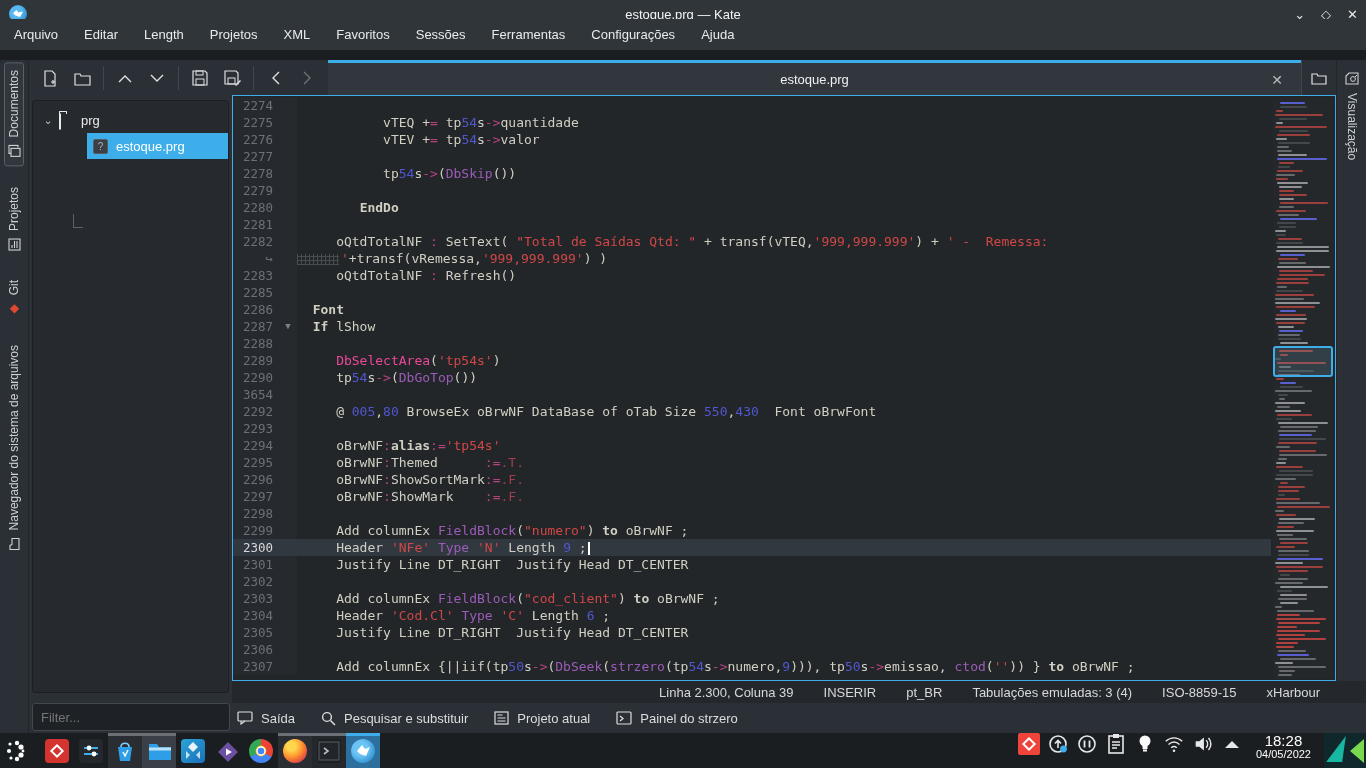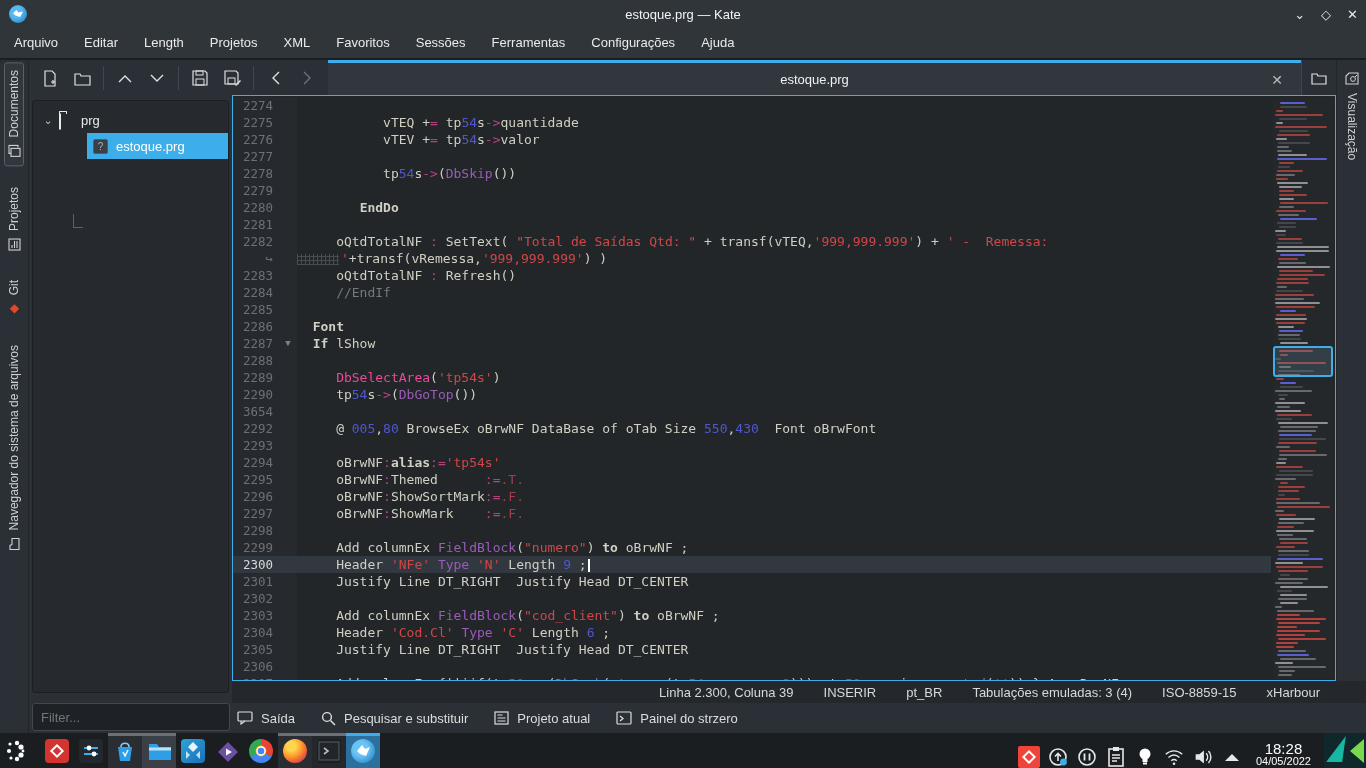--- a/index.html
+++ b/index.html
@@ -10,21 +10,21 @@
   
   .titlebar { position:absolute; left:0; top:0; width:1366px; height:29px; background:#30353a; display:flex; align-items:center; }
   .kate-logo { position:absolute; left:9px; top:5px; width:18px; height:18px; border-radius:50%;
     background:radial-gradient(circle at 40% 40%, #59b9f0 0 35%, #1d80c3 90%); }
   .kate-logo:before { content:""; position:absolute; left:4px; top:5px; width:10px; height:7px; background:#fff;
     clip-path:polygon(0 45%, 35% 0, 55% 35%, 100% 20%, 70% 100%, 25% 80%); }
   .win-title { width:100%; text-align:center; font-size:13px; color:#f2f3f4; }
   .win-controls { position:absolute; right:8px; top:0; height:29px; display:flex; align-items:center; gap:16px; color:#e6e7e8; font-size:13px; }
   .win-controls span { cursor:default; }
 
-  .menubar { position:absolute; left:0; top:27px; width:1366px; height:31px; background:#30353a; display:flex; align-items:center; padding-left:14px; gap:26px; }
+  .menubar { position:absolute; left:0; top:19px; width:1366px; height:31px; background:#30353a; display:flex; align-items:center; padding-left:14px; gap:26px; }
   .menubar .mi { font-size:13px; color:#e9eaeb; }
 
   
   .toprow { position:absolute; left:29px; top:60px; width:1337px; height:36px; background:#2b3036; display:flex; align-items:stretch; }
   .tbgroup { display:flex; align-items:center; gap:10px; padding:0 10px; }
   .tbsep { width:1px; height:24px; background:#40464c; align-self:center; }
   .tbtn { width:22px; height:22px; display:flex; align-items:center; justify-content:center; }
   .tbtn svg { display:block; }
   .tabbar { flex:1; position:relative; display:flex; background:#282d32; }
   .tab { flex:1; position:relative; background:#31373d; border-top:3px solid #3daee9; display:flex; align-items:center; justify-content:center; font-size:13px; color:#eff0f1; }
@@ -88,21 +88,21 @@
 
   
   .taskbar { position:absolute; left:0; top:733px; width:1366px; height:35px; background:#1b1e21; display:flex; align-items:center; }
   .launcher { width:30px; height:30px; margin-left:2px; display:flex; align-items:center; justify-content:center; }
   .tile { width:34px; height:35px; display:flex; align-items:center; justify-content:center; position:relative; }
   .tile.run { background:#2a2e32; }
   .tile.run:before { content:""; position:absolute; top:0; left:0; right:0; height:3px; background:#6a7075; }
   .tile.active { background:#2d6f9d; }
   .tile.active:before { content:""; position:absolute; top:0; left:0; right:0; height:3px; background:#3daee9; }
   .appicon { width:24px; height:24px; border-radius:4px; position:relative; }
-  .tray { position:absolute; right:0; top:0; height:35px; display:flex; align-items:flex-end; gap:7px; padding-right:0; }
+  .tray { position:absolute; right:0; top:0; height:35px; display:flex; align-items:flex-start; gap:7px; padding-right:0; }
   .trayicon { width:22px; height:22px; display:flex; align-items:center; justify-content:center; }
   .clock { text-align:center; color:#fcfcfc; line-height:1.05; margin:0 6px; }
   .clock .t { font-size:15px; } .clock .d { font-size:11px; }
   .corner { width:42px; height:35px; background:#10272b; position:relative; overflow:hidden; }
   .corner:before { content:""; position:absolute; left:4px; top:3px; border-left:16px solid transparent; border-bottom:26px solid #16b8a2; transform:skewX(-8deg); }
   .corner:after { content:""; position:absolute; right:2px; top:6px; border-top:12px solid transparent; border-bottom:12px solid transparent; border-right:14px solid #7ad84f; }
 </style>
 </head>
 <body>
 
@@ -274,21 +274,20 @@
         <div class="crow"><span class="ln">2275</span><span class="fold"></span><span class="ctext"><span class="tk-n">           vTEQ +</span><span class="tk-o">=</span><span class="tk-n"> tp</span><span class="tk-d">54</span><span class="tk-n">s</span><span class="tk-o">-&gt;</span><span class="tk-n">quantidade</span></span></div>
         <div class="crow"><span class="ln">2276</span><span class="fold"></span><span class="ctext"><span class="tk-n">           vTEV +</span><span class="tk-o">=</span><span class="tk-n"> tp</span><span class="tk-d">54</span><span class="tk-n">s</span><span class="tk-o">-&gt;</span><span class="tk-n">valor</span></span></div>
         <div class="crow"><span class="ln">2277</span><span class="fold"></span><span class="ctext"></span></div>
         <div class="crow"><span class="ln">2278</span><span class="fold"></span><span class="ctext"><span class="tk-n">           tp</span><span class="tk-d">54</span><span class="tk-n">s</span><span class="tk-o">-&gt;</span><span class="tk-n">(</span><span class="tk-f">DbSkip</span><span class="tk-n">())</span></span></div>
         <div class="crow"><span class="ln">2279</span><span class="fold"></span><span class="ctext"></span></div>
         <div class="crow"><span class="ln">2280</span><span class="fold"></span><span class="ctext"><span class="tk-n">        </span><span class="tk-k">EndDo</span></span></div>
         <div class="crow"><span class="ln">2281</span><span class="fold"></span><span class="ctext"></span></div>
         <div class="crow"><span class="ln">2282</span><span class="fold"></span><span class="ctext"><span class="tk-n">     oQtdTotalNF </span><span class="tk-o">:</span><span class="tk-n"> SetText( </span><span class="tk-s">"Total de Saídas Qtd: "</span><span class="tk-n"> + transf(vTEQ,</span><span class="tk-s">'999,999.999'</span><span class="tk-n">) + </span><span class="tk-s">' -  Remessa: </span></span></div>
         <div class="crow"><span class="ln">↪</span><span class="fold"></span><span class="ctext"><span class="tk-w"></span><span class="tk-s">'</span><span class="tk-n">+transf(vRemessa,</span><span class="tk-s">'999,999.999'</span><span class="tk-n">) )</span></span></div>
         <div class="crow"><span class="ln">2283</span><span class="fold"></span><span class="ctext"><span class="tk-n">     oQtdTotalNF </span><span class="tk-o">:</span><span class="tk-n"> Refresh()</span></span></div>
-        <div class="crow"><span class="ln">2284</span><span class="fold"></span><span class="ctext"><span class="tk-n">     </span><span class="tk-c">//EndIf</span></span></div>
         <div class="crow"><span class="ln">2285</span><span class="fold"></span><span class="ctext"></span></div>
         <div class="crow"><span class="ln">2286</span><span class="fold"></span><span class="ctext"><span class="tk-n">  </span><span class="tk-k">Font</span></span></div>
         <div class="crow"><span class="ln">2287</span><span class="fold">▼</span><span class="ctext"><span class="tk-n">  </span><span class="tk-k">If</span><span class="tk-n"> lShow</span></span></div>
         <div class="crow"><span class="ln">2288</span><span class="fold"></span><span class="ctext"></span></div>
         <div class="crow"><span class="ln">2289</span><span class="fold"></span><span class="ctext"><span class="tk-n">     </span><span class="tk-g">DbSelectArea</span><span class="tk-n">(</span><span class="tk-s">'tp54s'</span><span class="tk-n">)</span></span></div>
         <div class="crow"><span class="ln">2290</span><span class="fold"></span><span class="ctext"><span class="tk-n">     tp</span><span class="tk-d">54</span><span class="tk-n">s</span><span class="tk-o">-&gt;</span><span class="tk-n">(</span><span class="tk-f">DbGoTop</span><span class="tk-n">())</span></span></div>
         <div class="crow"><span class="ln">3654</span><span class="fold"></span><span class="ctext"></span></div>
         <div class="crow"><span class="ln">2292</span><span class="fold"></span><span class="ctext"><span class="tk-n">     @ </span><span class="tk-d">005</span><span class="tk-n">,</span><span class="tk-d">80</span><span class="tk-n"> BrowseEx oBrwNF DataBase of oTab Size </span><span class="tk-d">550</span><span class="tk-n">,</span><span class="tk-d">430</span><span class="tk-n">  Font oBrwFont</span></span></div>
         <div class="crow"><span class="ln">2293</span><span class="fold"></span><span class="ctext"></span></div>
         <div class="crow"><span class="ln">2294</span><span class="fold"></span><span class="ctext"><span class="tk-n">     oBrwNF</span><span class="tk-o">:</span><span class="tk-k">alias</span><span class="tk-o">:=</span><span class="tk-s">'tp54s'</span></span></div>

